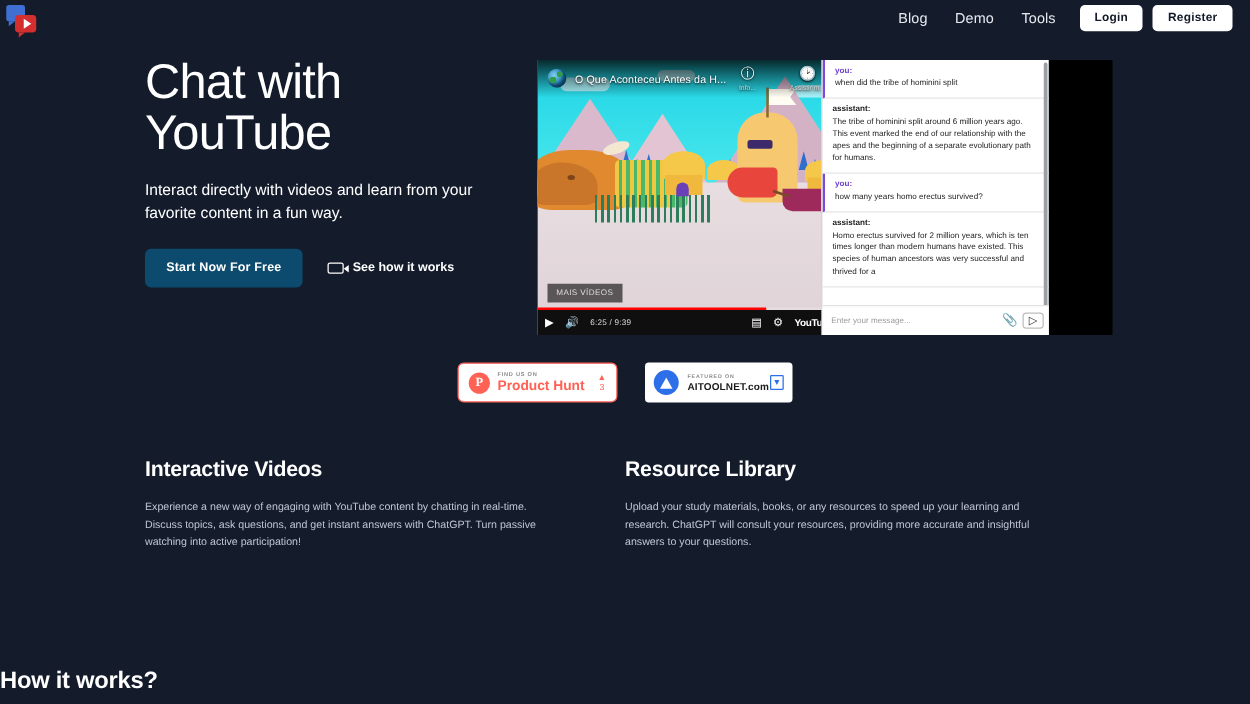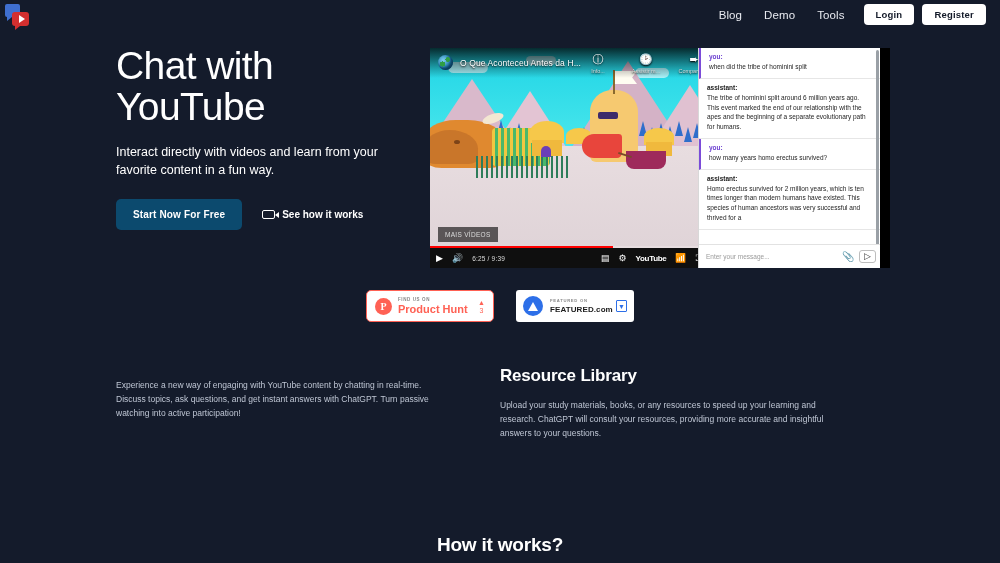--- a/index.html
+++ b/index.html
@@ -79,21 +79,21 @@
   .cam-icon:after{
     content:"";position:absolute;right:-5px;top:1px;width:0;height:0;
     border-right:4px solid #fff;border-top:3px solid transparent;border-bottom:3px solid transparent;
   }
 
   
   .app{
     position:absolute; left:430px; top:48px; width:460px; height:220px;
     background:#000; display:flex;
   }
-  .player{ position:relative; width:268px; height:220px; background:#000; overflow:hidden; }
+  .player{ position:relative; width:227px; height:220px; background:#000; overflow:hidden; }
 
   .ytbar{
     position:absolute;top:0;left:0;width:278px;height:30px;
     background:linear-gradient(#000000cc,#00000000);
     display:flex;align-items:flex-start;padding:6px 8px 0 8px; z-index:6;
   }
   .yt-av{
     width:15px;height:15px;border-radius:50%;
     background:radial-gradient(circle at 35% 35%,#7fd0f0,#1a74a8 60%,#16537a);
     flex:none; margin-top:1px;
@@ -212,21 +212,21 @@
     font-size:7px;display:flex;align-items:center;justify-content:center;
   }
 
   
   .features{ position:absolute; left:116px; top:366px; width:768px; display:flex; gap:0; }
   .feat{ width:384px; padding-right:50px; }
   .feat h3{ font-size:17px; font-weight:700; letter-spacing:-.2px; color:#fff; }
   .feat p{ margin-top:12px; font-size:8.5px; line-height:1.65; color:#bfc6d4; }
 
   .howworks{
-    position:absolute; left:0; top:534px; width:1000px; text-align:center;
+    position:absolute; left:0; top:534px; width:1000px; 
     font-size:19px; font-weight:700; color:#fff; letter-spacing:-.2px;
   }
 </style>
 </head>
 <body>
 
 <div class="header">
   <div class="logo">
     <span class="bub-blue"></span>
     <span class="bub-red">
@@ -401,28 +401,29 @@
       <span class="cnt" style="display:block">3</span>
     </span>
   </div>
 
   <div class="at-badge">
     <span class="at-logo">
         <i></i>
       </span>
     <span class="at-txt">
       <span class="at-small" style="display:block">FEATURED ON</span>
-      <span class="at-name" style="display:block">FEATURED.com</span>
+      <span class="at-name" style="display:block">AITOOLNET.com</span>
     </span>
     <span class="at-mark">▼</span>
   </div>
 </div>
 
 <div class="features">
   <div class="feat">
+    <h3>Interactive Videos</h3>
     <p>Experience a new way of engaging with YouTube content by chatting in real-time. Discuss topics, ask questions, and get instant answers with ChatGPT. Turn passive watching into active participation!</p>
   </div>
   <div class="feat">
     <h3>Resource Library</h3>
     <p>Upload your study materials, books, or any resources to speed up your learning and research. ChatGPT will consult your resources, providing more accurate and insightful answers to your questions.</p>
   </div>
 </div>
 
 <div class="howworks">How it works?</div>
 

